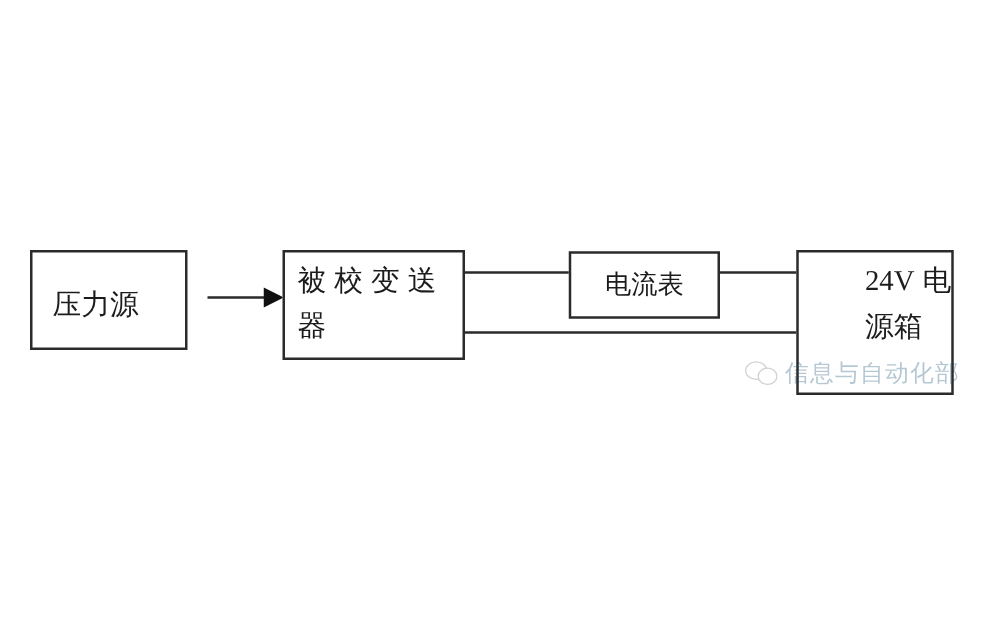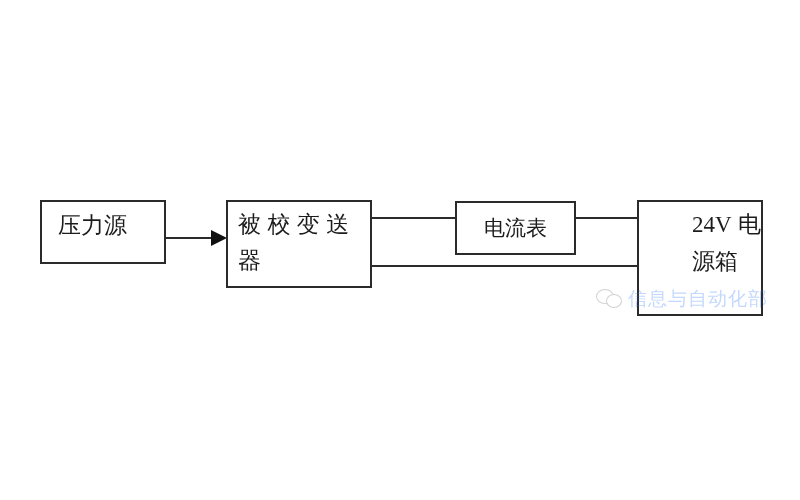--- a/index.html
+++ b/index.html
@@ -32,23 +32,23 @@
     font-size: 23px;
     line-height: 34px;
     letter-spacing: 0px;
     text-align: left;
     white-space: pre-line;
     font-family: "Liberation Sans", sans-serif;
   }
 
   
   #box-pressure-source {
-    left: 40px;  top: 200px;
-    width: 126px; height: 64px;
-    align-items: flex-start;
+    left: 24px;  top: 200px;
+    width: 126px; height: 80px;
+    align-items: center;
     justify-content: flex-start;
   }
   #box-pressure-source .block-label {
     margin: 6px 0 0 16px;
   }
 
   
   #box-transmitter {
     left: 226px; top: 200px;
     width: 146px; height: 88px;
@@ -137,21 +137,21 @@
     left: 0; top: 1px;
     width: 16px; height: 13px;
   }
   #watermark-logo .bub-small {
     left: 10px; top: 6px;
     width: 14px; height: 12px;
     background: #ffffff;
   }
   #watermark-text {
     font-size: 19px;
-    color: #3b82f6;
+    color: #0c4a6e;
     letter-spacing: 1px;
     white-space: nowrap;
     font-family: "Liberation Sans", sans-serif;
   }
 </style>
 </head>
 <body>
 
 <div id="canvas">
 

